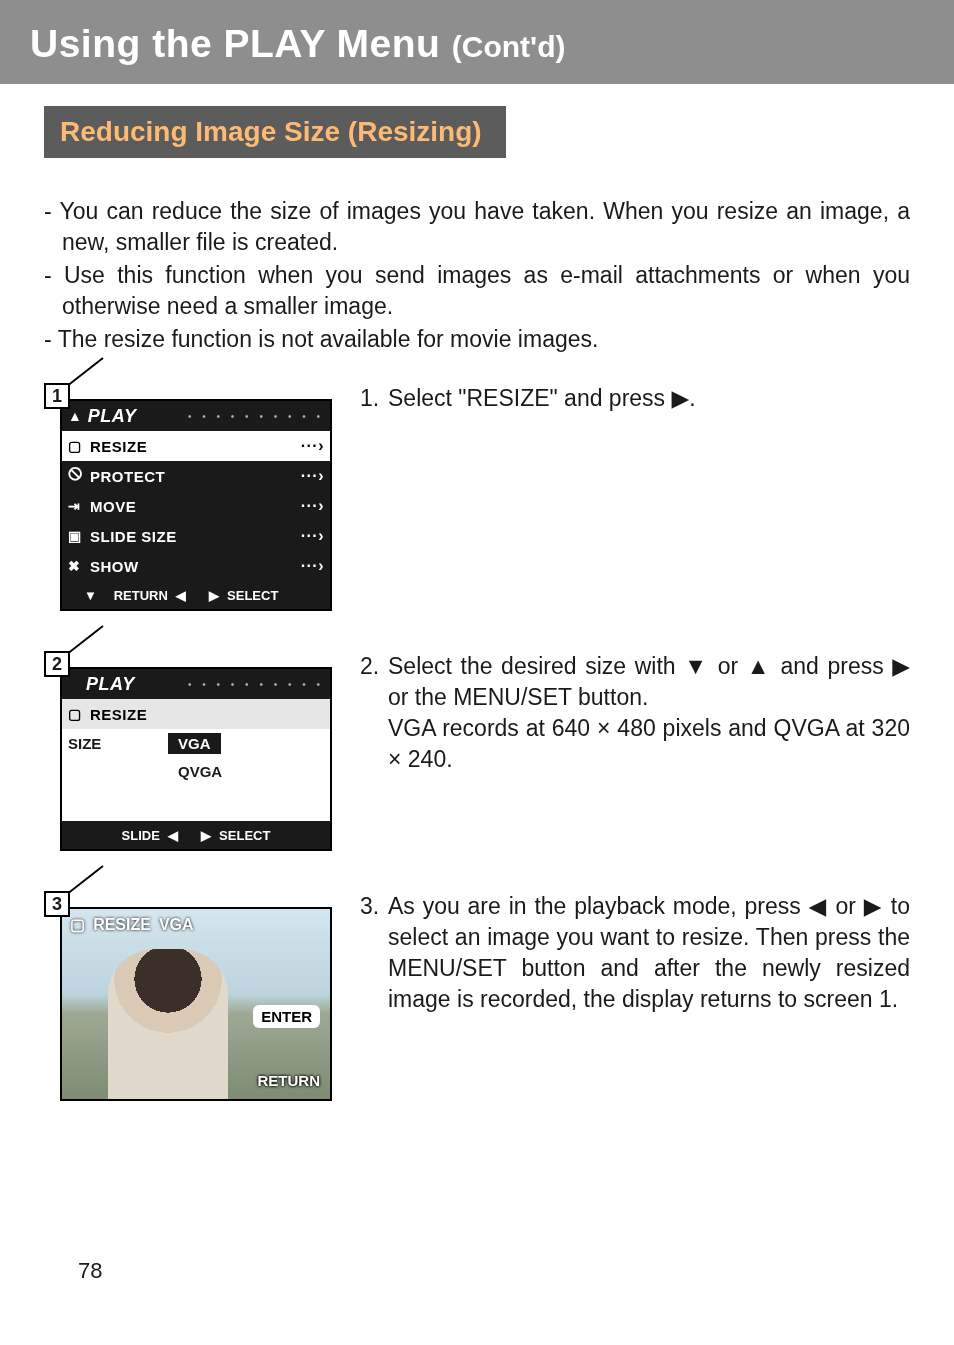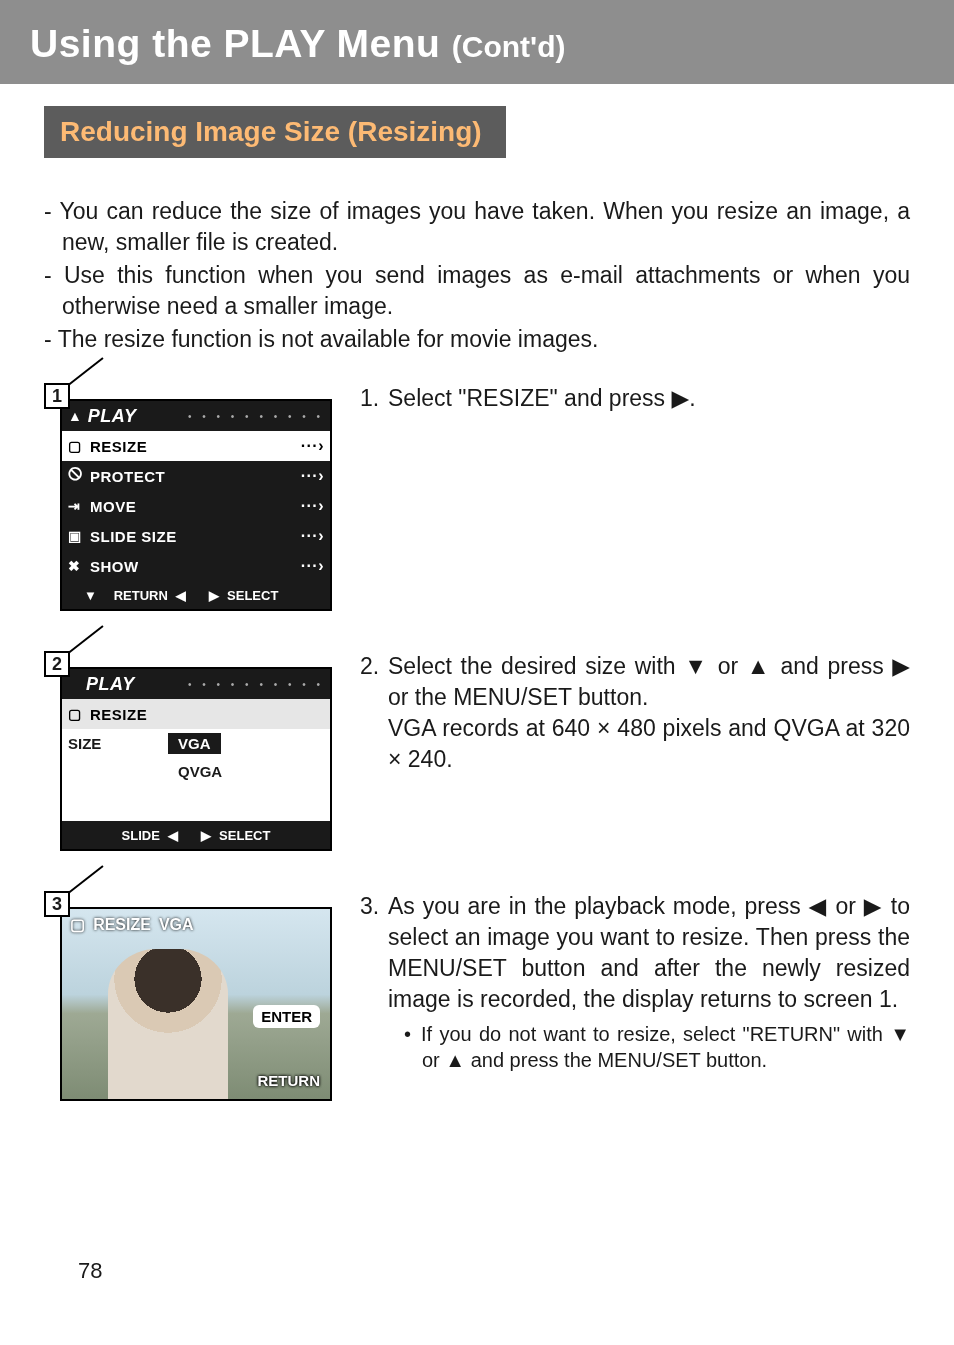--- a/index.html
+++ b/index.html
@@ -195,21 +195,20 @@
             <div class="return-btn">RETURN</div>
           </div>
         </div>
       </div>
       <div class="step">
         <div class="step-row">
           <span class="sn">3.</span>
           <span class="sb">
             <span>As you are in the playback mode, press ◀ or ▶ to select an image you want to resize. Then press the MENU/SET button and after the newly resized image is recorded, the display returns to screen 1.</span>
             <ul class="bullets">
-              <li>If you do not want to resize, select "RETURN" with ▼ or ▲ and press the MENU/SET button.</li>
             </ul>
           </span>
         </div>
       </div>
     </div>
 
   </div>
 
   <div class="pagenum">78</div>
 </div>

